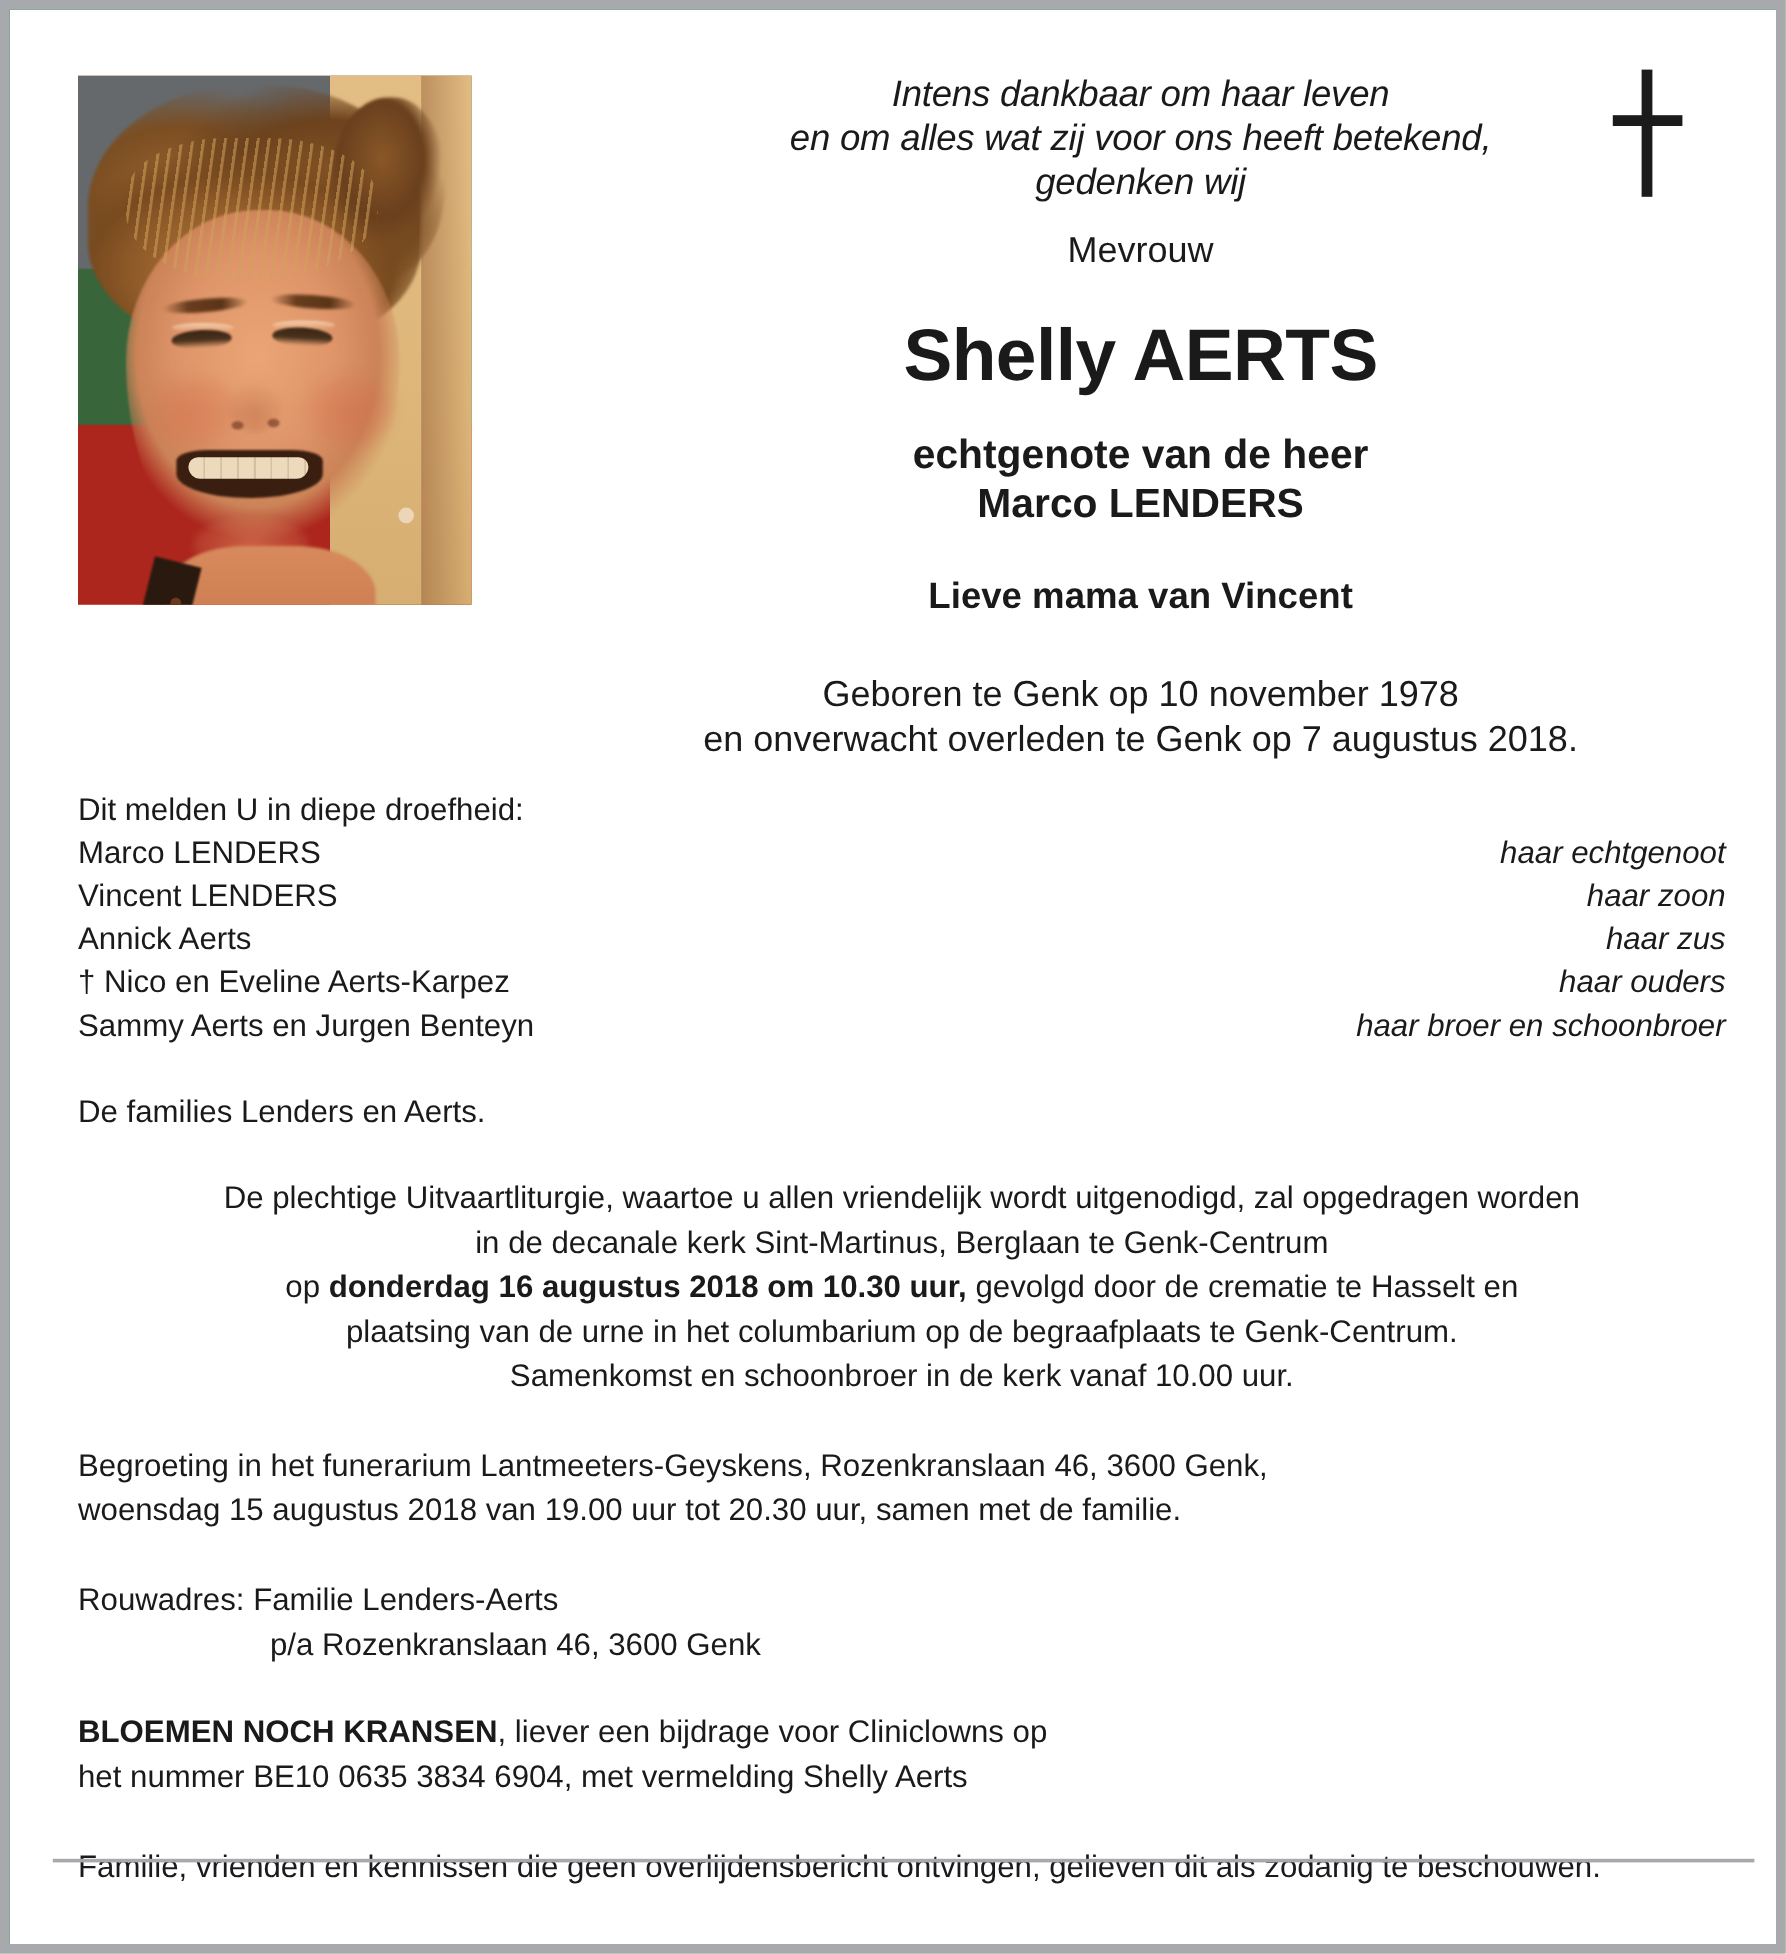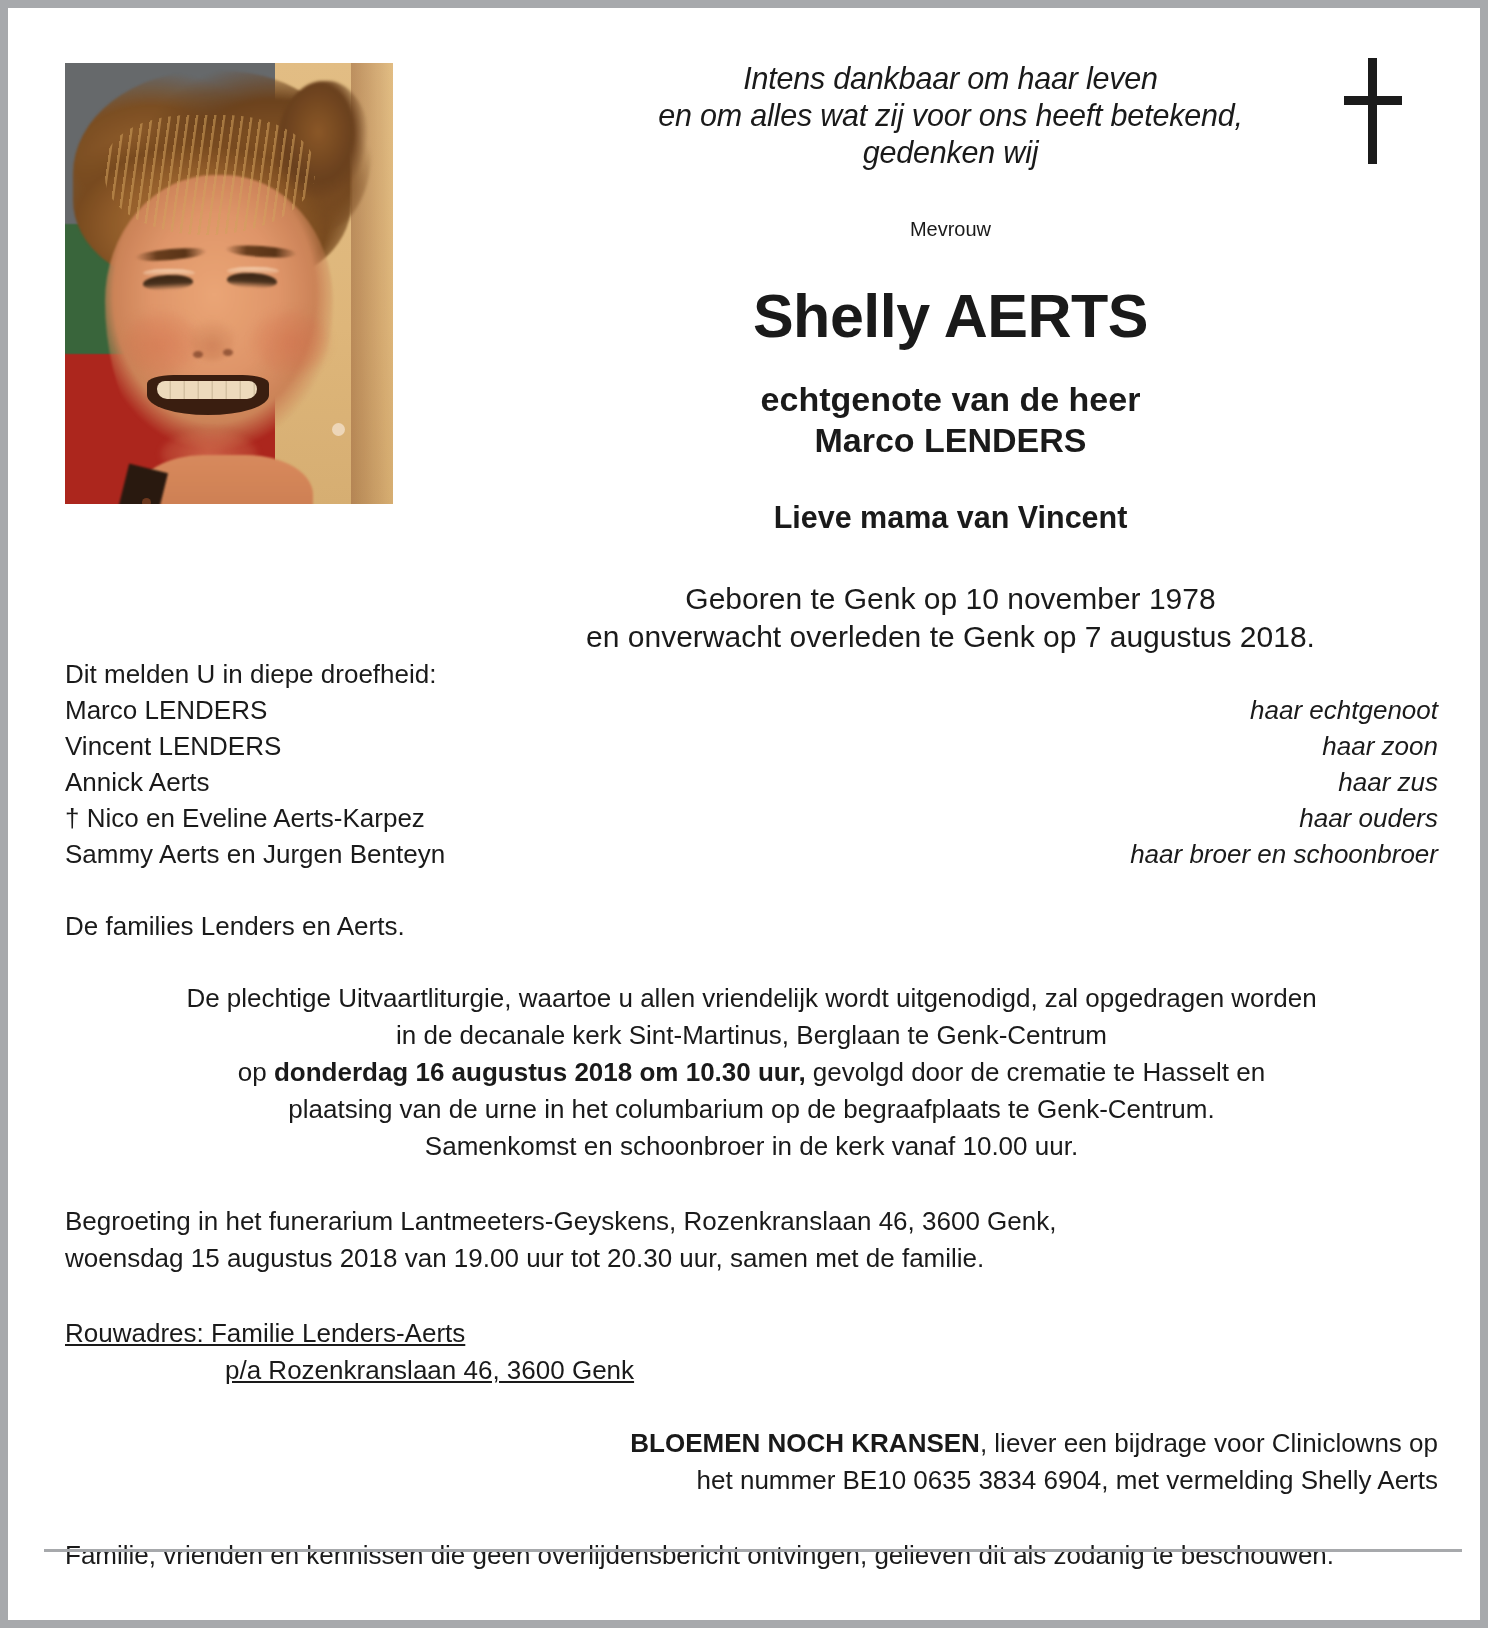--- a/index.html
+++ b/index.html
@@ -257,22 +257,22 @@
     text-align: center;
     color: #1a1a1a;
   }
   .intro {
     font-style: italic;
     font-size: 30.5px;
     line-height: 37px;
     letter-spacing: -0.2px;
   }
   .mevrouw {
-    margin-top: 40px;
-    font-size: 20px;
+    margin-top: 20px;
+    font-size: 30px;
     line-height: 36px;
   }
   .deceased-name {
     margin-top: 36px;
     font-size: 61px;
     font-weight: bold;
     line-height: 66px;
     letter-spacing: -0.5px;
   }
   .spouse {
@@ -325,27 +325,26 @@
   .funerarium {
     margin-top: 38px;
     text-align: left;
     line-height: 37px;
   }
 
   .rouwadres {
     margin-top: 38px;
     text-align: left;
     line-height: 37px;
-    text-decoration: underline;
   }
   .rouwadres .indent { display: block; padding-left: 160px; }
 
   .flowers {
     margin-top: 36px;
-    text-align: right;
+    text-align: left;
     line-height: 37px;
   }
   .flowers b { font-weight: bold; }
 
   .closing {
     margin-top: 38px;
     text-align: left;
     line-height: 37px;
   }
 

